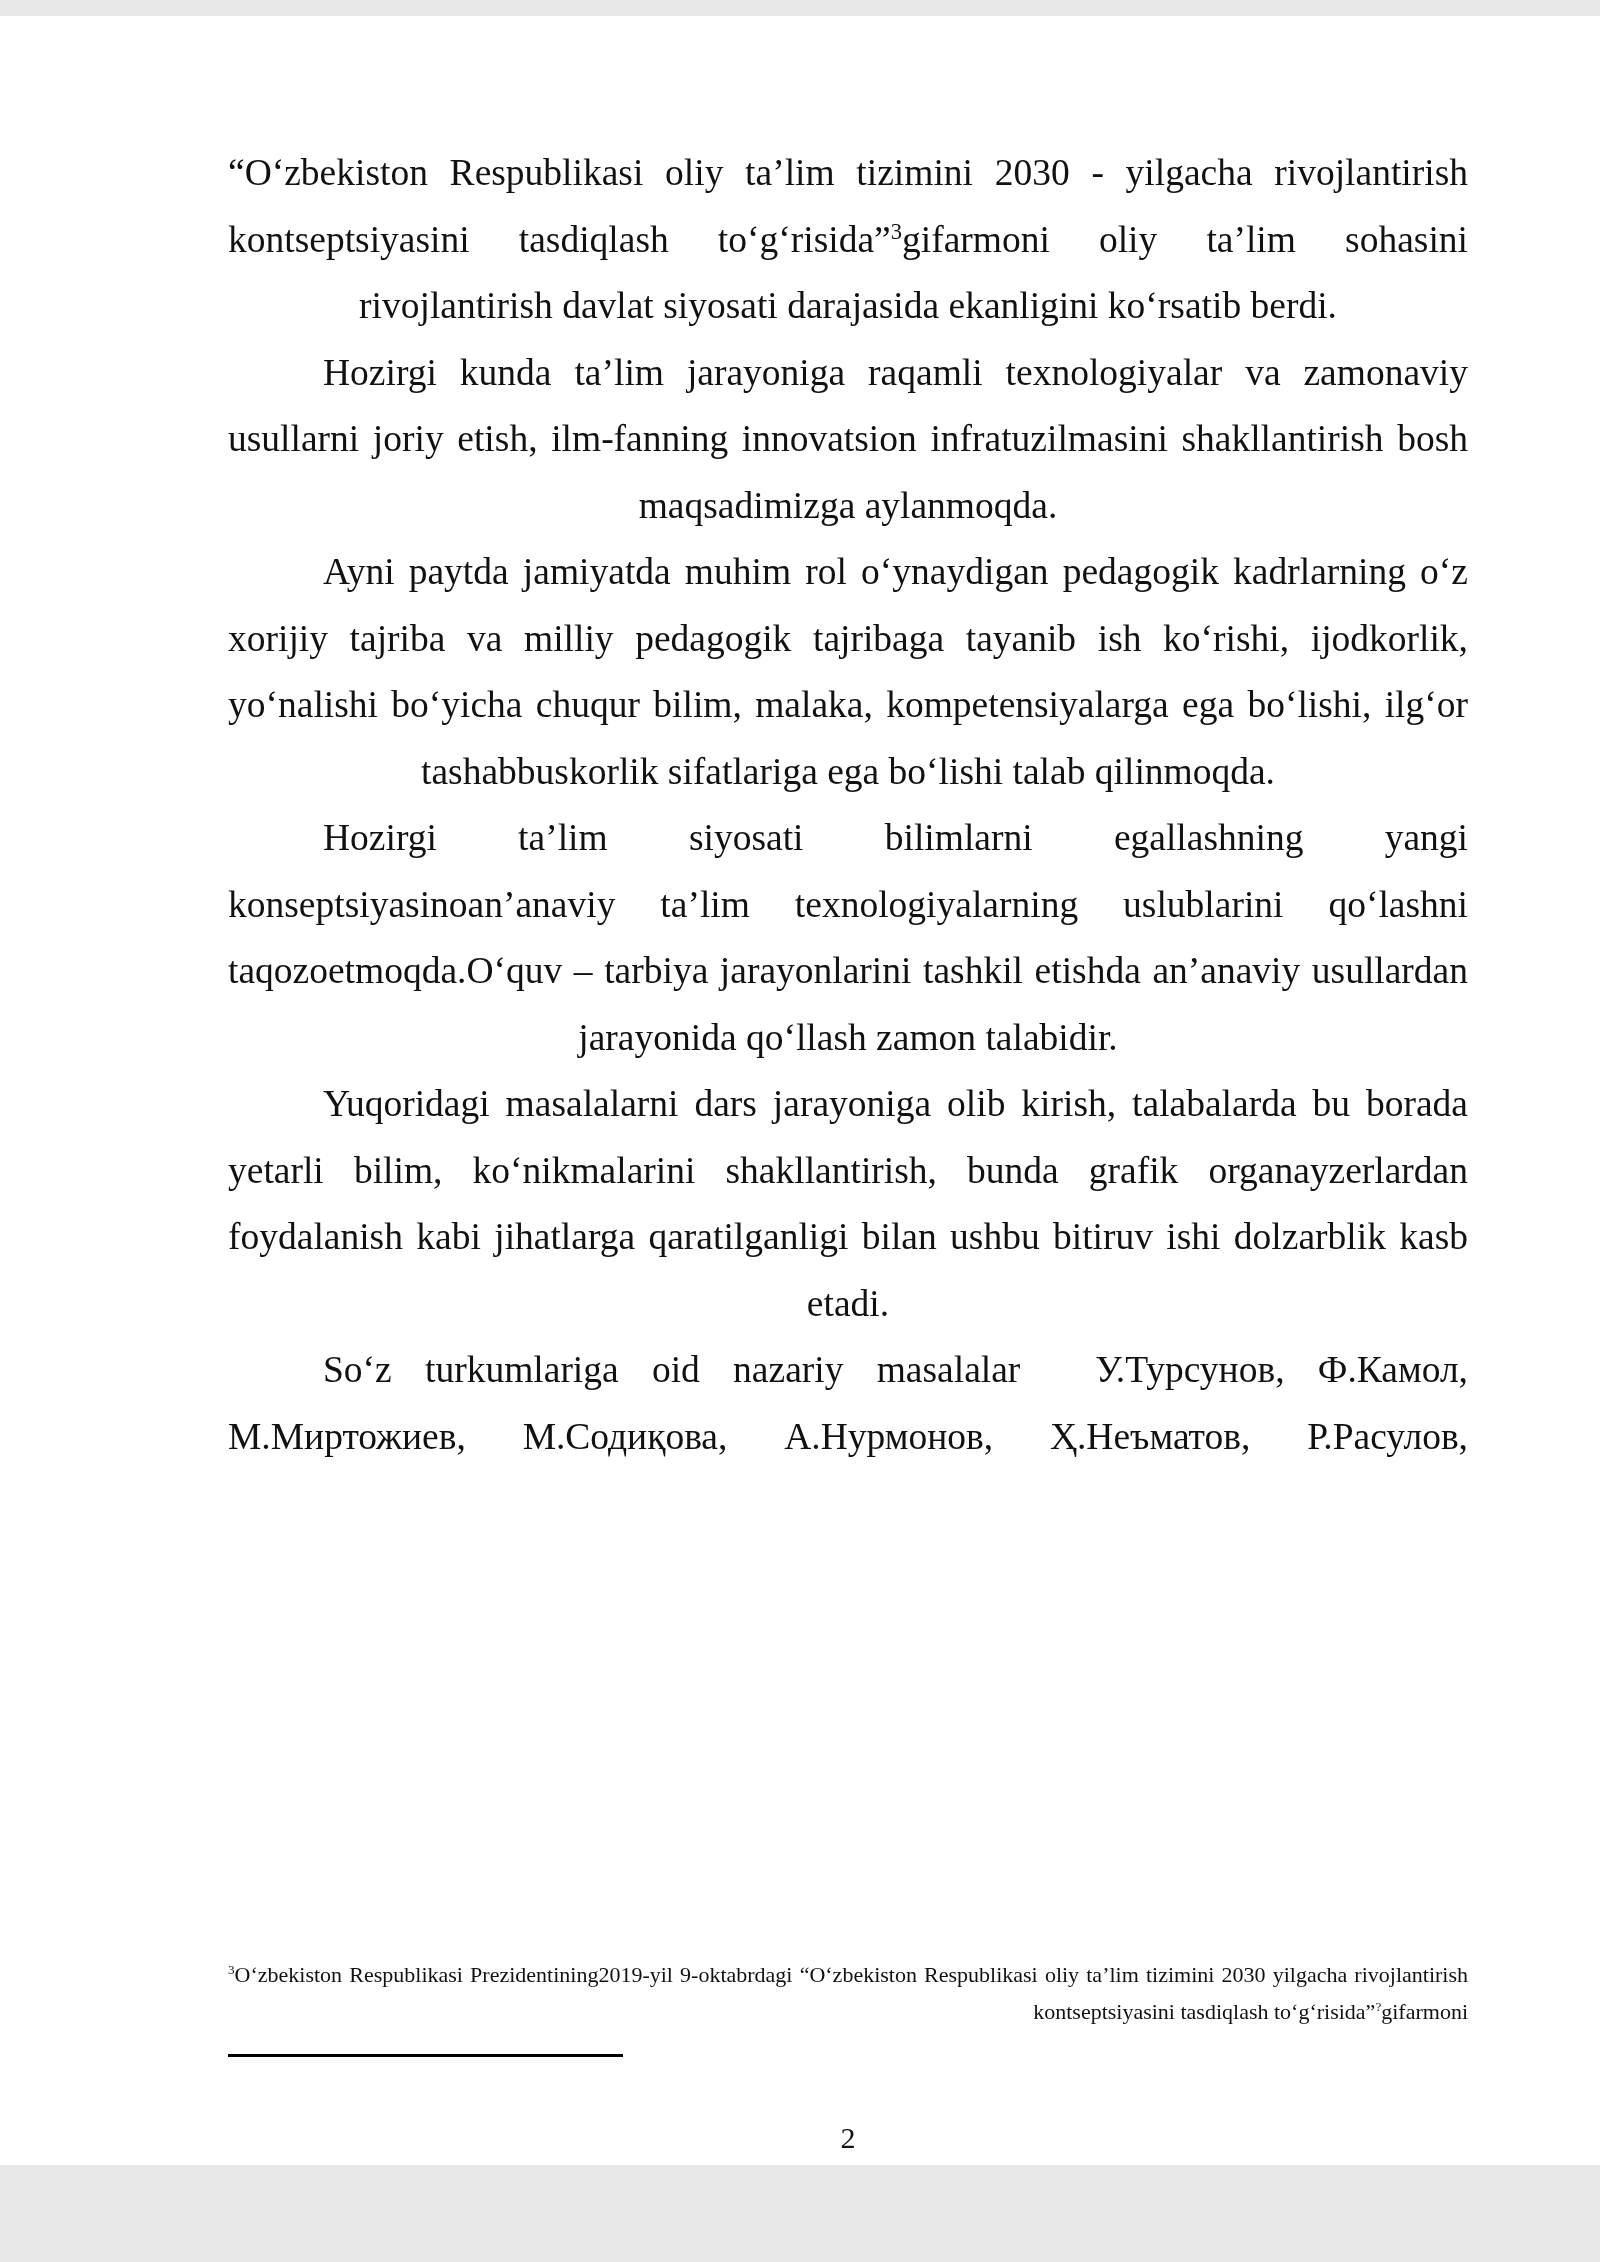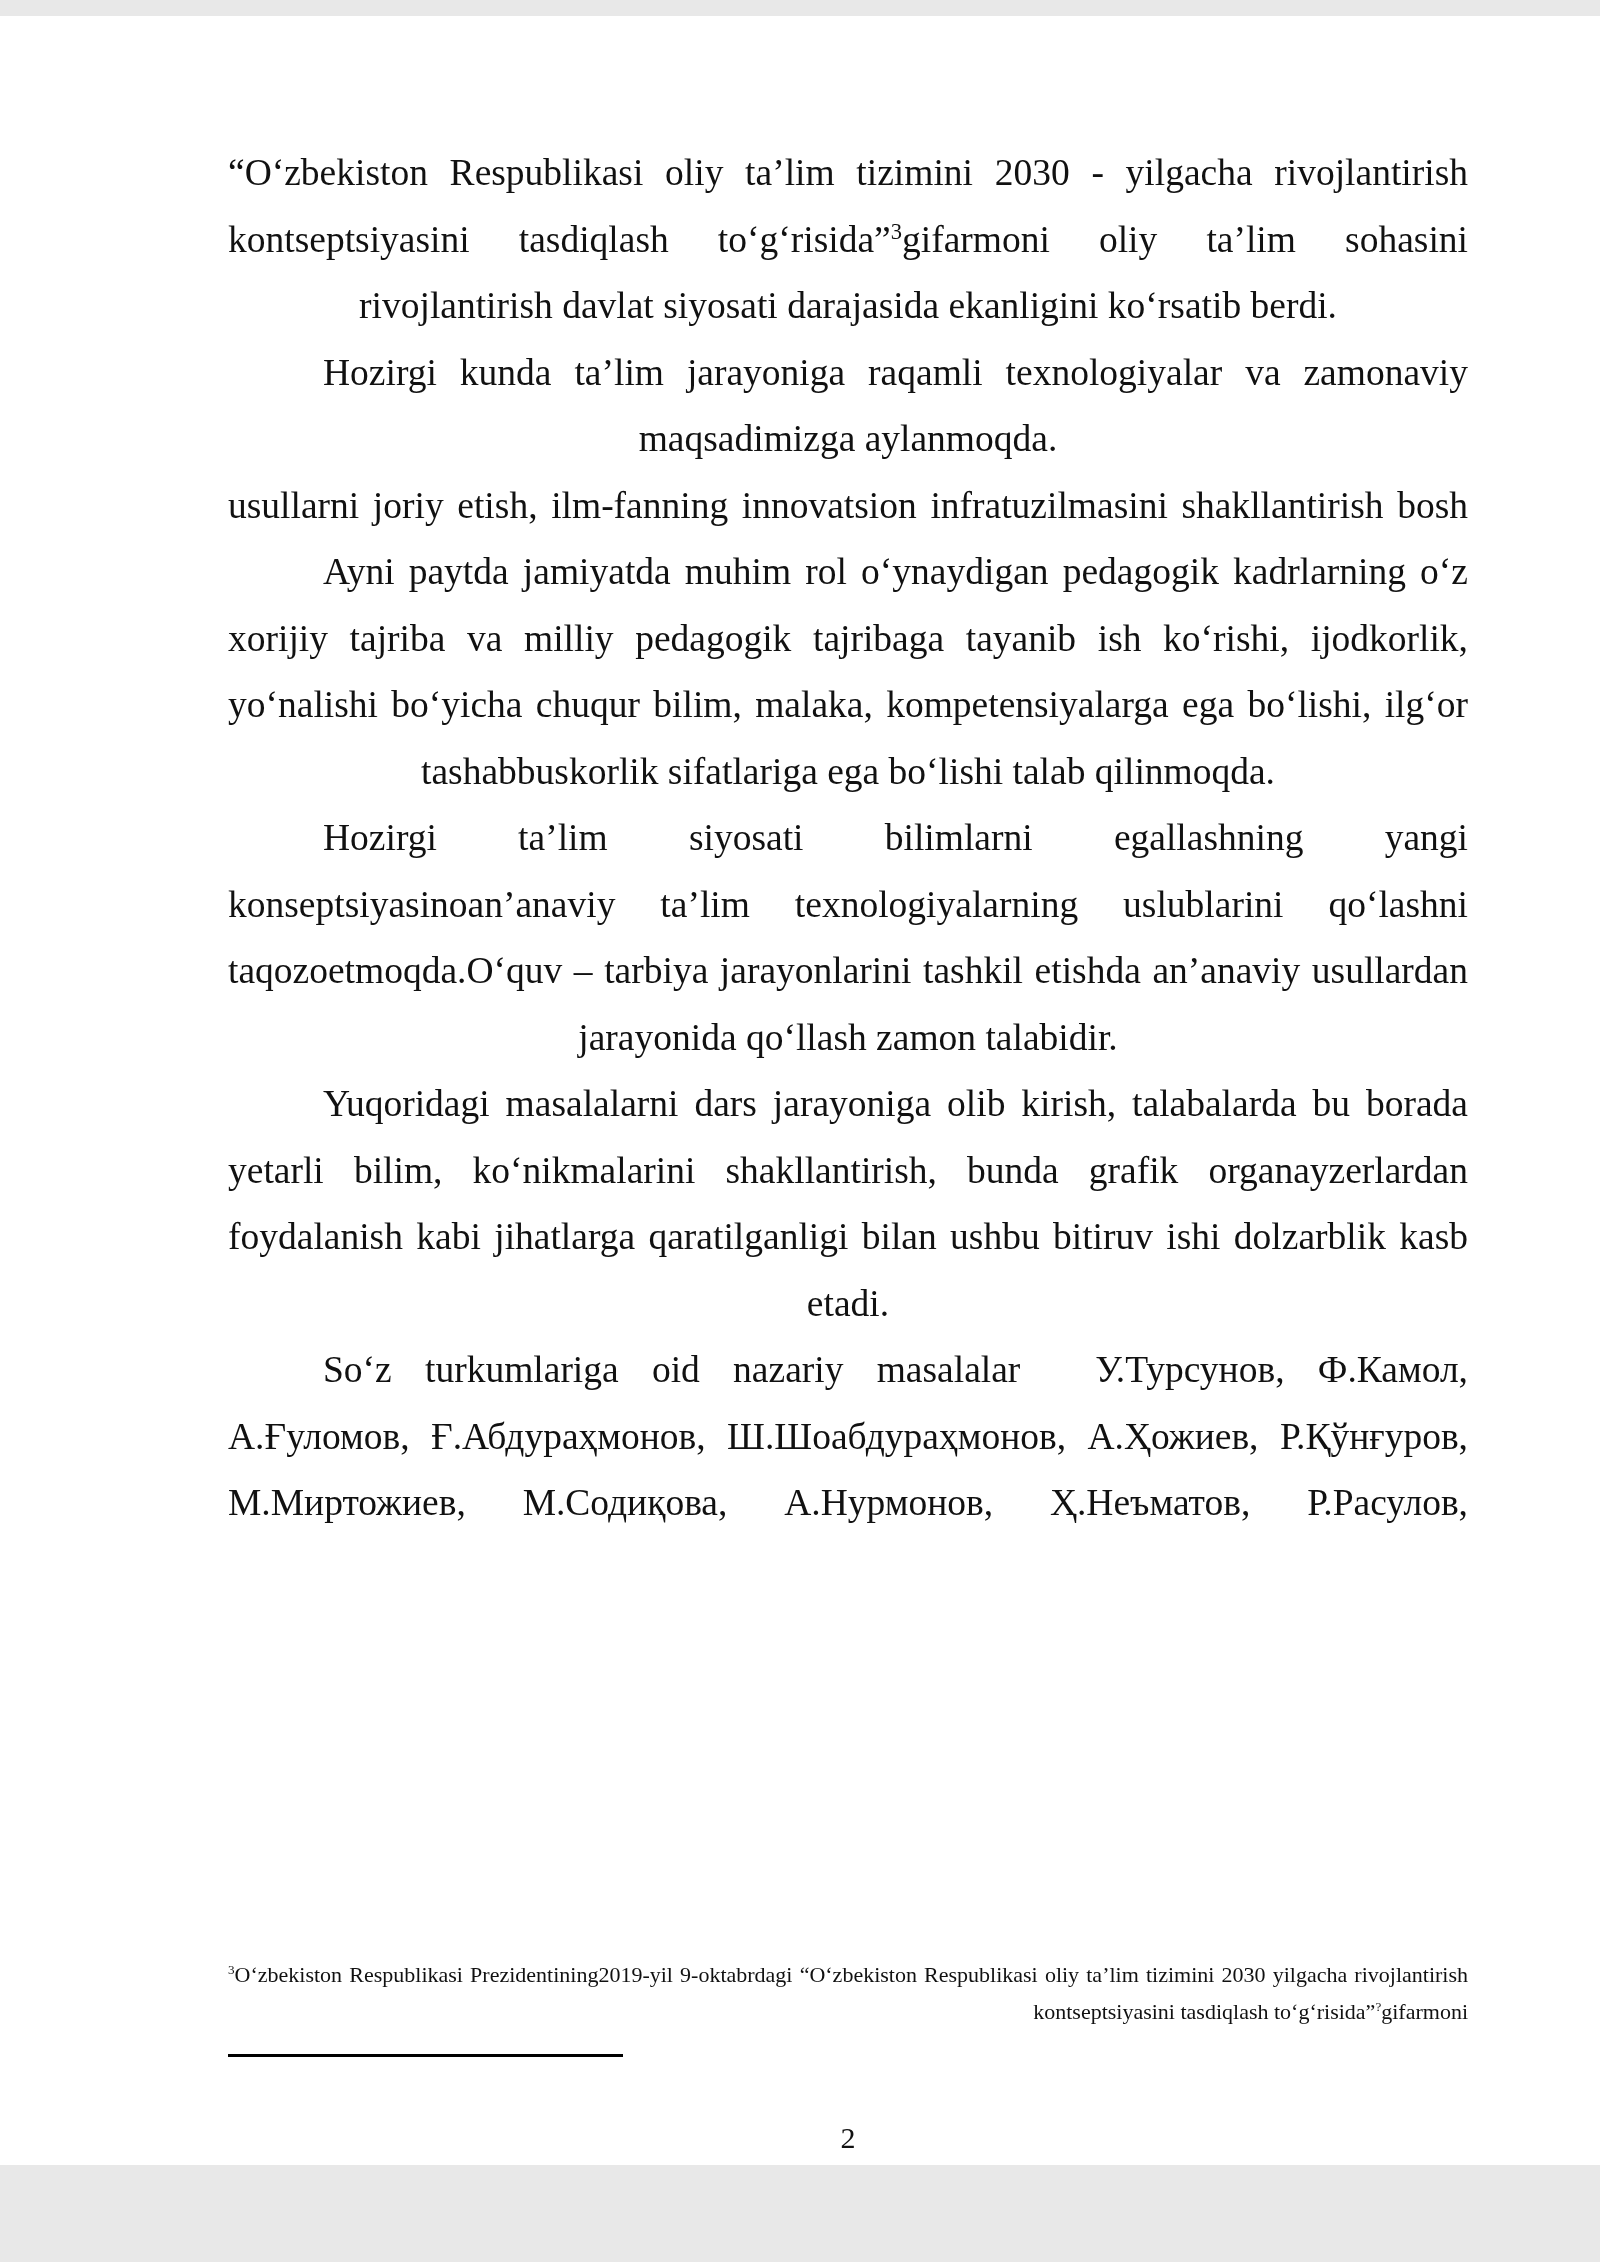--- a/index.html
+++ b/index.html
@@ -61,36 +61,35 @@
 </head>
 <body>
 
 <div class="page">
 
   <div class="body-text">
       <div class="line justify"><span>“O‘zbekiston Respublikasi oliy ta’lim tizimini 2030 - yilgacha rivojlantirish</span></div>
       <div class="line justify"><span>kontseptsiyasini tasdiqlash to‘g‘risida”</span><sup>3</sup><span>gifarmoni oliy ta’lim sohasini</span></div>
       <div class="line"><span>rivojlantirish davlat siyosati darajasida ekanligini ko‘rsatib berdi.</span></div>
       <div class="line justify indent"><span>Hozirgi kunda ta’lim jarayoniga raqamli texnologiyalar va zamonaviy</span></div>
+      <div class="line justify"><span>usullarni joriy etish, ilm-fanning innovatsion infratuzilmasini shakllantirish bosh</span></div>
       <div class="line"><span>maqsadimizga aylanmoqda.</span></div>
-      <div class="line justify"><span>usullarni joriy etish, ilm-fanning innovatsion infratuzilmasini shakllantirish bosh</span></div>
       <div class="line justify indent"><span>Ayni paytda jamiyatda muhim rol o‘ynaydigan pedagogik kadrlarning o‘z</span></div>
       <div class="line justify"><span>xorijiy tajriba va milliy pedagogik tajribaga tayanib ish ko‘rishi, ijodkorlik,</span></div>
       <div class="line justify"><span>yo‘nalishi bo‘yicha chuqur bilim, malaka, kompetensiyalarga ega bo‘lishi, ilg‘or</span></div>
       <div class="line"><span>tashabbuskorlik sifatlariga ega bo‘lishi talab qilinmoqda.</span></div>
       <div class="line justify indent"><span>Hozirgi ta’lim siyosati bilimlarni egallashning yangi</span></div>
       <div class="line justify"><span>konseptsiyasinoan’anaviy ta’lim texnologiyalarning uslublarini qo‘lashni</span></div>
       <div class="line justify"><span>taqozoetmoqda.O‘quv – tarbiya jarayonlarini tashkil etishda an’anaviy usullardan</span></div>
       <div class="line"><span>jarayonida qo‘llash zamon talabidir.</span></div>
       <div class="line justify indent"><span>Yuqoridagi masalalarni dars jarayoniga olib kirish, talabalarda bu borada</span></div>
       <div class="line justify"><span>yetarli bilim, ko‘nikmalarini shakllantirish, bunda grafik organayzerlardan</span></div>
       <div class="line justify"><span>foydalanish kabi jihatlarga qaratilganligi bilan ushbu bitiruv ishi dolzarblik kasb</span></div>
       <div class="line"><span>etadi.</span></div>
       <div class="line justify indent"><span>So‘z turkumlariga oid nazariy masalalar</span><span class="tab-gap"></span><span>У.Турсунов, Ф.Камол,</span></div>
-      <div class="line justify"><span>А.Ғуломов, Ғ.Абдураҳмонов, Ш.Шоабдураҳмонов, А.Ҳожиев, Р.Қўнғуров,</span></div>
       <div class="line justify"><span>М.Миртожиев, М.Содиқова, А.Нурмонов, Ҳ.Неъматов, Р.Расулов,</span></div>
     </div>
 
   <div class="footnote-sep"></div>
 
   <div class="footnote">
     <div class="fn-line justify"><sup>3</sup><span>O‘zbekiston Respublikasi Prezidentining2019-yil 9-oktabrdagi “O‘zbekiston Respublikasi oliy ta’lim tizimini 2030 yilgacha rivojlantirish</span></div>
     <div class="fn-line"><span>kontseptsiyasini tasdiqlash to‘g‘risida”</span><sup>?</sup><span>gifarmoni</span></div>
   </div>
 

